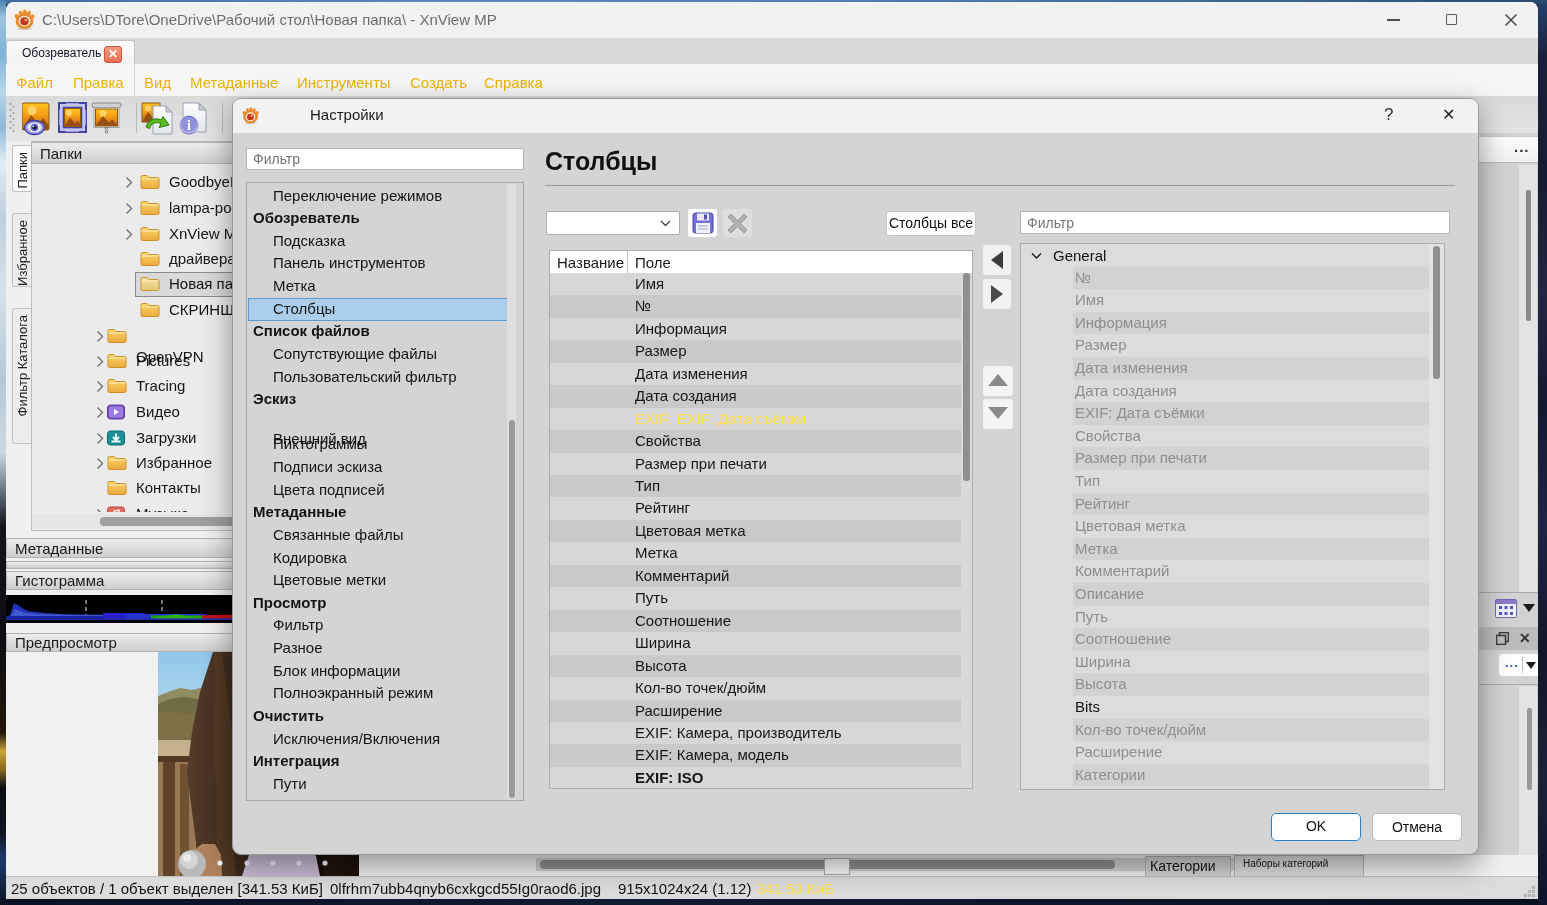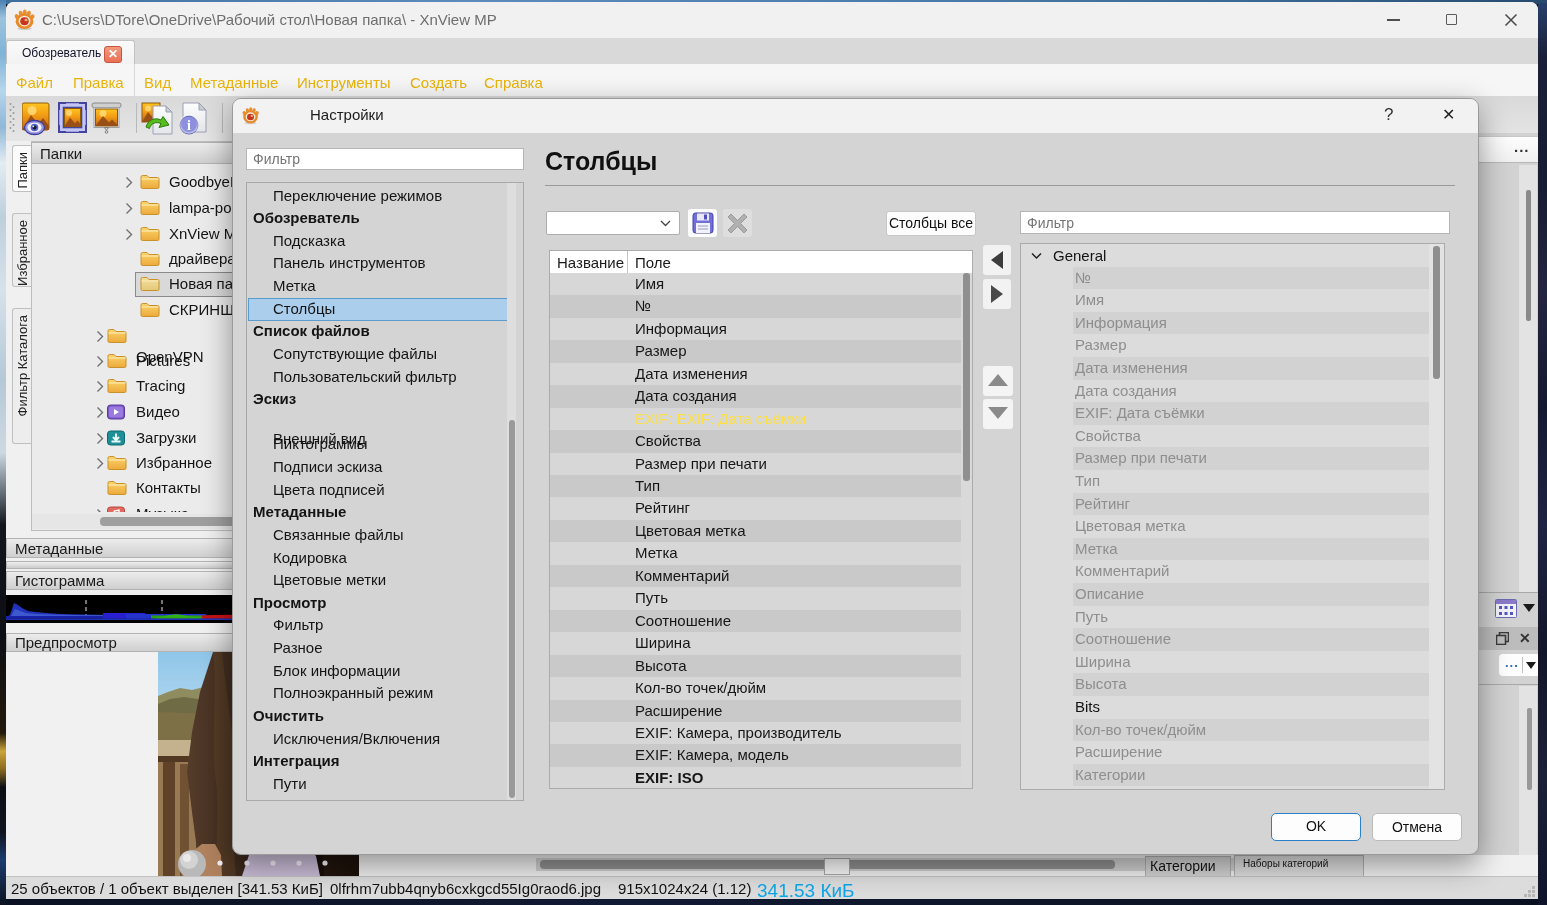--- a/index.html
+++ b/index.html
@@ -491,21 +491,21 @@
 <div class="abs" style="left:1505px;top:655px;font-size:13px;font-weight:bold;color:#3366bb;letter-spacing:1px;">...</div>
 <div class="abs" style="left:1522px;top:657px;width:1px;height:16px;background:#c0c0c0;"></div>
 <div class="abs" style="left:1526px;top:662px;width:0;height:0;border-left:5px solid transparent;border-right:5px solid transparent;border-top:7px solid #1a1a1a;"></div>
 <div class="abs" style="left:1460px;top:684px;width:78px;height:1px;background:#a8a8a8;"></div>
 <div class="abs" style="left:1519px;top:686px;width:18px;height:169px;background:#e3e3e3;"></div>
 <div class="abs" style="left:1527px;top:708px;width:5px;height:82px;background:#999;border-radius:2px;"></div>
 <div id="statusbar" class="abs" style="left:6px;top:876px;width:1532px;height:23px;background:#dcdcdc;border-top:1px solid #c2c2c2;"></div>
 <div class="abs" style="left:11px;top:880px;font-size:15px;color:#111;">25 объектов / 1 объект выделен [341.53 КиБ]</div>
 <div class="abs" style="left:330px;top:880px;font-size:15px;color:#111;">0lfrhm7ubb4qnyb6cxkgcd55Ig0raod6.jpg</div>
 <div class="abs" style="left:618px;top:880px;font-size:15px;color:#111;">915x1024x24 (1.12)</div>
-<div class="abs" style="left:757px;top:880px;font-size:19px;color:#0ea5e9;">341.53 КиБ</div>
+<div class="abs" style="left:757px;top:880px;font-size:15px;color:#fde047;">341.53 КиБ</div>
 <svg class="abs" style="left:1524px;top:886px;" width="12" height="12">
     <g fill="#b5b5b5">
       <rect x="8" y="0" width="3" height="3"></rect>
       <rect x="4" y="4" width="3" height="3"></rect>
       <rect x="8" y="4" width="3" height="3"></rect>
       <rect x="0" y="8" width="3" height="3"></rect>
       <rect x="4" y="8" width="3" height="3"></rect>
       <rect x="8" y="8" width="3" height="3"></rect>
     </g>
   </svg>

